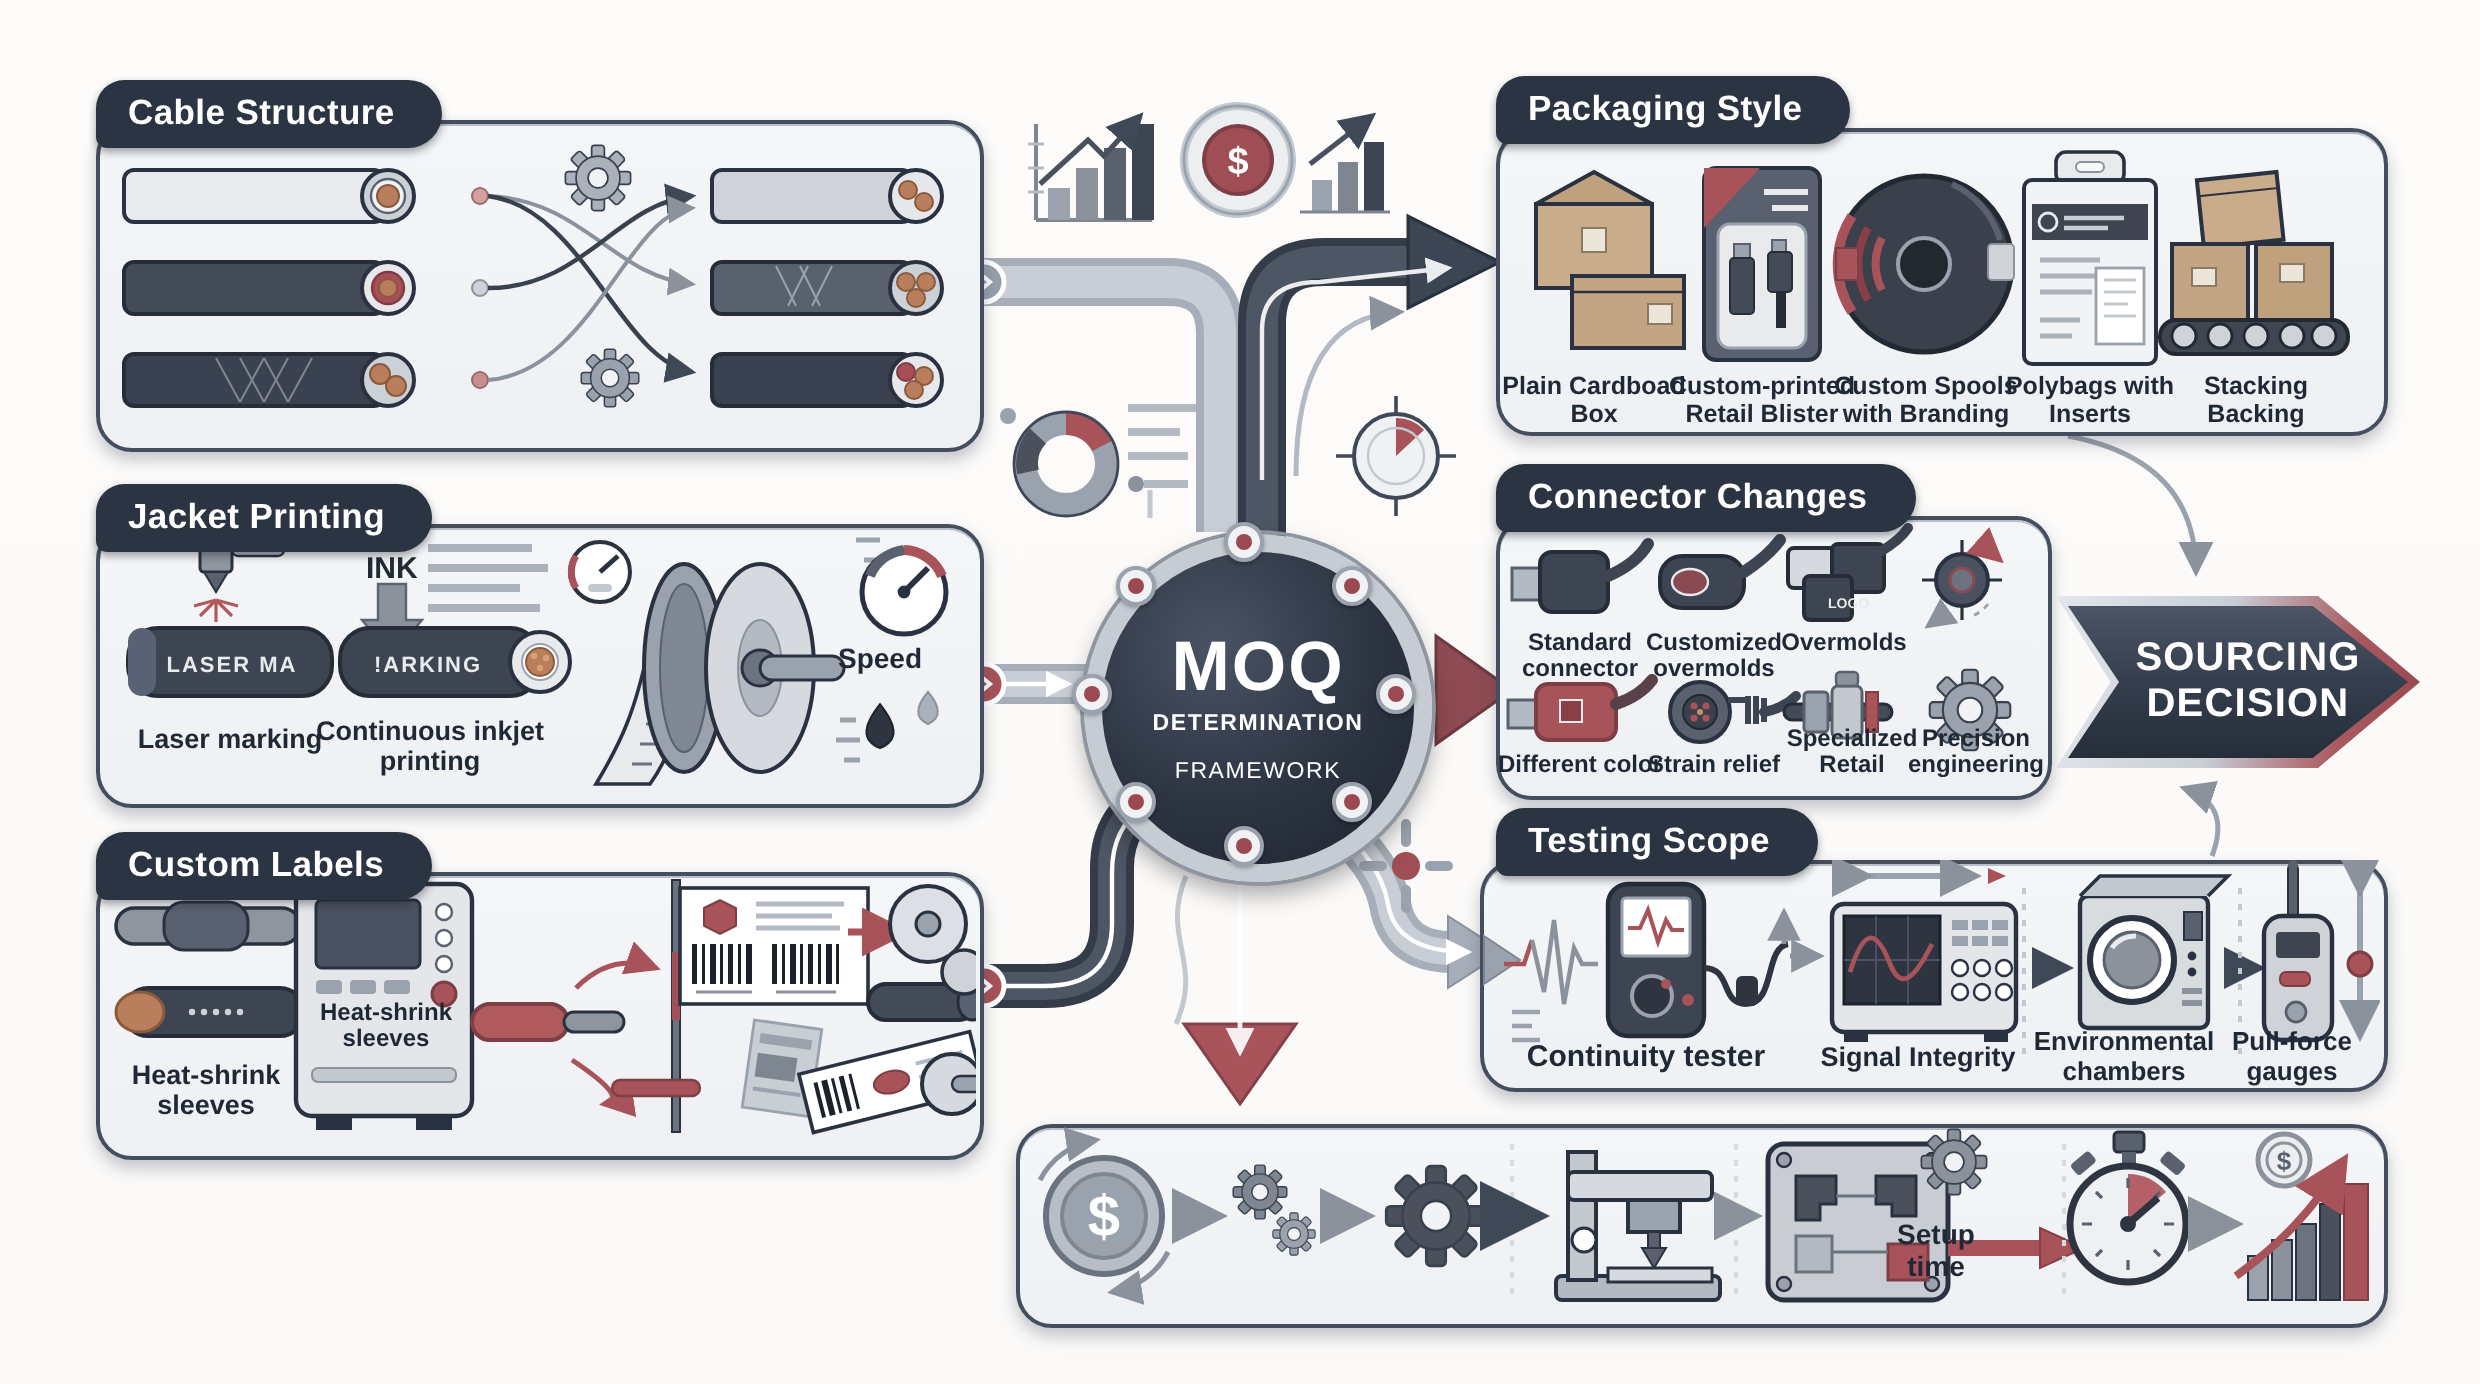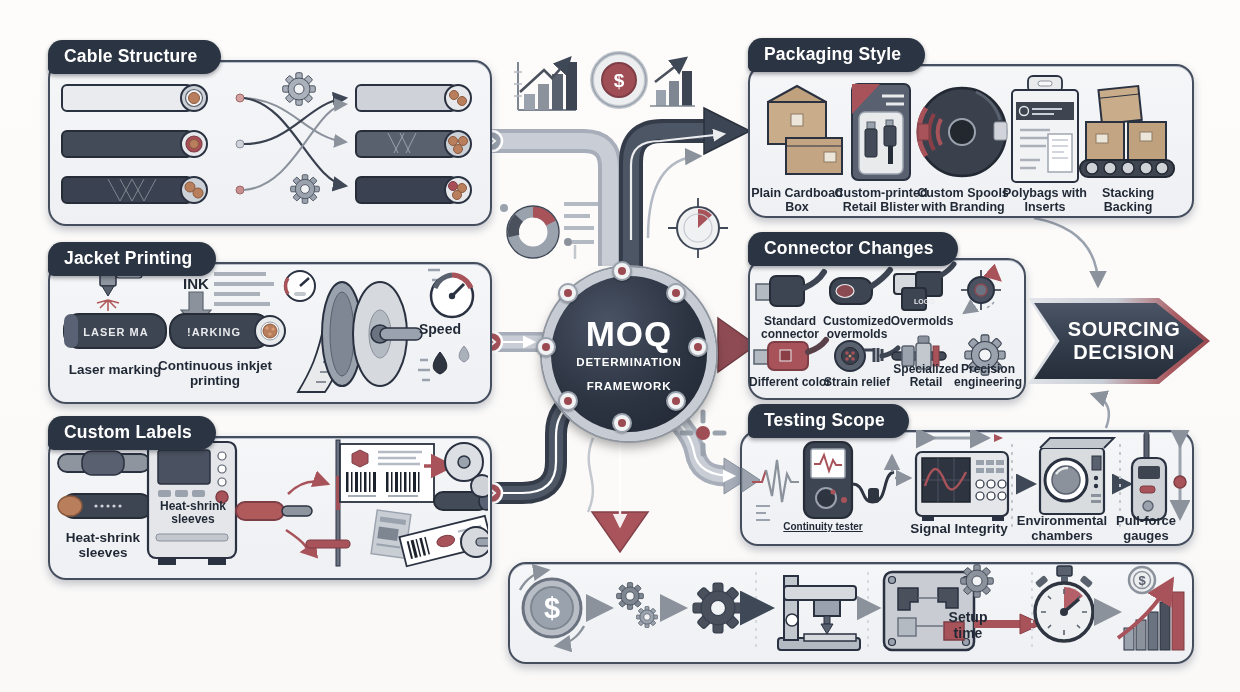--- a/index.html
+++ b/index.html
@@ -15,21 +15,21 @@
        text-align:center;z-index:5;}
   .boxsvg{position:absolute;z-index:3;}
   #flow{position:absolute;left:0;top:0;z-index:1;}
   
   #hub{position:absolute;left:542px;top:267px;width:156px;height:156px;border-radius:50%;
        background:radial-gradient(circle at 36% 30%,#4a5364 0%,#2c3442 55%,#1f2530 100%);
        border:9px solid #c7ccd4;box-shadow:0 0 0 2px #8f96a0,0 6px 12px rgba(0,0,0,.35);
        z-index:6;display:flex;flex-direction:column;align-items:center;justify-content:center;color:#fff;}
   #hub .l1{font-size:35px;font-weight:bold;letter-spacing:1px;line-height:1;}
   #hub .l2{font-size:11.5px;font-weight:bold;letter-spacing:.8px;margin-top:5px;}
-  #hub .l3{font-size:11.5px;font-weight:bold;letter-spacing:.8px;margin-top:12px;}
+  #hub .l3{font-size:11.5px;font-weight:normal;letter-spacing:.8px;margin-top:12px;}
   .bolt{position:absolute;width:16px;height:16px;border-radius:50%;background:#f1f2f4;
         border:2px solid #9aa2ad;z-index:7;box-shadow:0 1px 2px rgba(0,0,0,.3);}
   .bolt::after{content:"";position:absolute;left:4px;top:4px;width:8px;height:8px;border-radius:50%;background:#9c4a52;}
   
   #decision{position:absolute;left:1028px;top:298px;width:182px;height:86px;z-index:6;}
   #decision .outer{position:absolute;inset:0;background:linear-gradient(100deg,#e3e6ea 0%,#c9ced6 45%,#a85a60 78%,#96474e 100%);
         clip-path:polygon(0% 0%,72% 0%,100% 50%,72% 100%,0% 100%,15% 50%);}
   #decision .inner{position:absolute;inset:5px 6px;background:linear-gradient(180deg,#4c5566 0%,#333c4b 55%,#262e3a 100%);
         clip-path:polygon(0% 0%,72% 0%,100% 50%,72% 100%,0% 100%,15% 50%);
         display:flex;flex-direction:column;align-items:center;justify-content:center;color:#fff;}
@@ -607,21 +607,21 @@
     <rect x="404" y="2" width="5" height="28" rx="2.5" fill="#59616e" stroke="#2a3140" stroke-width="1"></rect>
     <circle cx="406.5" cy="2.5" r="2.5" fill="#59616e"></circle>
     <rect x="392" y="28" width="34" height="62" rx="9" fill="#cfd3d8" stroke="#2a3140" stroke-width="2.2"></rect>
     <rect x="398" y="36" width="22" height="13" rx="2" fill="#3e4450"></rect>
     <rect x="400" y="56" width="15" height="7" rx="3" fill="#a8525a" stroke="#7e3e46" stroke-width="1"></rect>
     <circle cx="408" cy="76" r="5" fill="#9aa2ad" stroke="#59616e" stroke-width="1.4"></circle>
     <path d="M 440 16 V 88" stroke="#9aa2ad" stroke-width="3" marker-start="url(#arrG)" marker-end="url(#arrG)"></path>
     <circle cx="440" cy="52" r="6" fill="#a8525a" stroke="#7e3e46" stroke-width="1.5"></circle>
   </g>
 </svg>
-<div class="lbl" style="left:763px;top:521px;width:120px;font-size:10px;text-decoration:underline;">Continuity tester</div>
+<div class="lbl" style="left:763px;top:521px;width:120px;font-size:15px;">Continuity tester</div>
 <div class="lbl" style="left:903px;top:521px;width:112px;font-size:13.5px;">Signal Integrity</div>
 <div class="lbl" style="left:1008px;top:514px;width:108px;font-size:13px;">Environmental chambers</div>
 <div class="lbl" style="left:1106px;top:514px;width:80px;font-size:13px;">Pull-force gauges</div>
 
 <div class="panel" style="left:508px;top:562px;width:682px;height:98px;"></div>
 <svg class="boxsvg" style="left:508px;top:562px;" width="682" height="98" viewBox="0 0 682 98">
   <g>
     <circle cx="44" cy="46" r="29" fill="#b9bec6" stroke="#6b7380" stroke-width="3"></circle>
     <circle cx="44" cy="46" r="21" fill="#9aa2ad" stroke="#7e8791" stroke-width="2"></circle>
     <text x="44" y="56" text-anchor="middle" font-size="29" font-weight="bold" fill="#ffffff">$</text>

